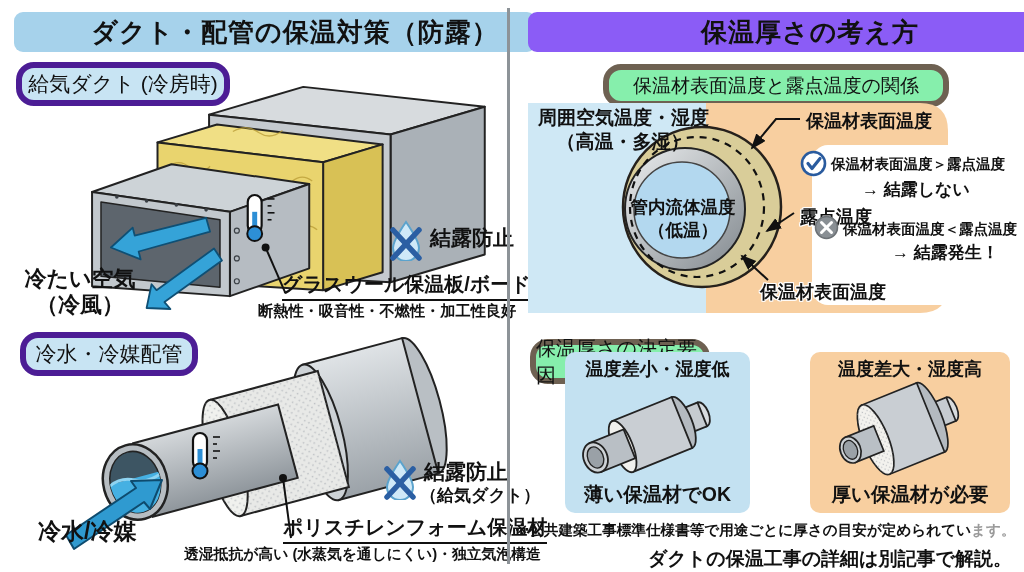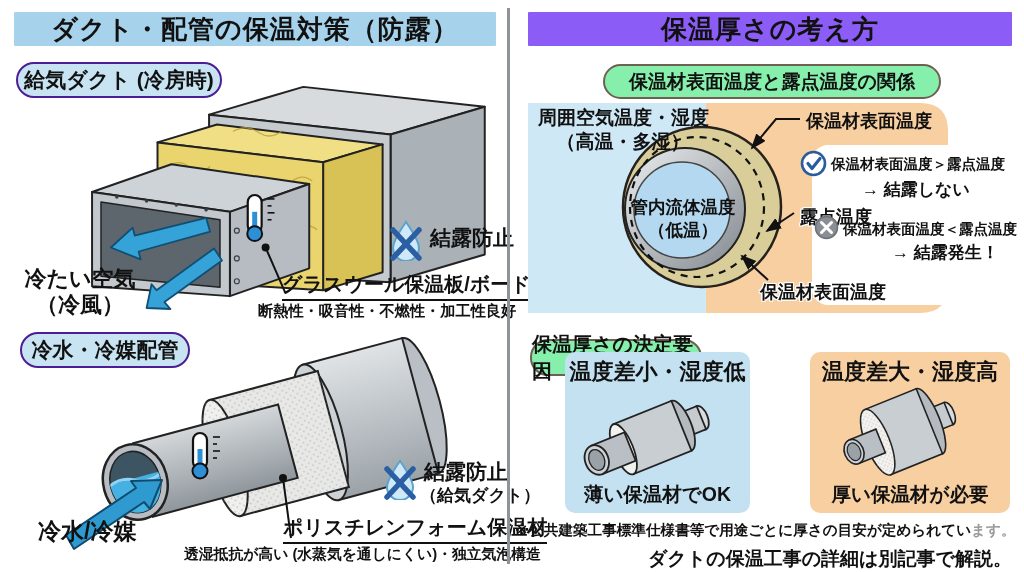--- a/index.html
+++ b/index.html
@@ -5,30 +5,30 @@
   html,body{margin:0;padding:0;}
   body{
     width:1024px;height:572px;position:relative;overflow:hidden;
     background:#ffffff;
     font-family:"Liberation Sans","DejaVu Sans",sans-serif;
     color:#111;
   }
   .abs{position:absolute;}
   
   .panel-header{
-    position:absolute;height:34px;border-radius:1px;
+    position:absolute;height:40px;border-radius:9px;
     display:flex;align-items:center;justify-content:center;
-    font-size:26px;font-weight:700;letter-spacing:1px;
+    font-size:26px;font-weight:700;letter-spacing:1px;padding-left:40px;
   }
   .hdr-left{left:14px;top:12px;width:482px;background:#a6d2eb;}
   .hdr-right{left:528px;top:12px;width:484px;background:#8b5cf6;}
   
   .pill{
     position:absolute;display:flex;align-items:center;justify-content:center;
-    border-radius:18px;font-weight:700;background:#c8e4f3;border:2px solid #4c1d95;
+    border-radius:18px;font-weight:400;background:#c8e4f3;border:6px solid #4c1d95;
   }
   .pill-orange{background:#86efac;border-color:#6e6152;}
   
   .lbl{position:absolute;font-weight:700;white-space:nowrap;}
   .halo{text-shadow:1px 0 0 #fff,-1px 0 0 #fff,0 1px 0 #fff,0 -1px 0 #fff,1px 1px 0 #fff,-1px -1px 0 #fff,1px -1px 0 #fff,-1px 1px 0 #fff;}
   .underlined{border-bottom:2.5px solid #111;padding-bottom:1px;}
   .divider{position:absolute;left:507px;top:8px;width:3px;height:556px;background:#8d9398;}
   
   .stmt-panel{position:absolute;left:800px;top:150px;width:218px;}
   .stmt-row{display:flex;align-items:flex-start;gap:4px;text-align:center;}
@@ -38,21 +38,21 @@
   .sub1{margin-left:62px;}
   .sub2{margin-left:92px;}
   
   .factor-box{
     position:absolute;top:352px;height:161px;border-radius:10px;
     display:flex;flex-direction:column;align-items:center;justify-content:space-between;
     padding:5px 4px;box-sizing:border-box;
   }
   .fb-blue{left:565px;width:185px;background:#c3e1f1;}
   .fb-orange{left:810px;width:200px;background:#f8cfa0;}
-  .fb-cond{font-size:22px;font-weight:700;}
+  .fb-cond{font-size:18px;font-weight:700;}
   .fb-res{font-size:19.5px;font-weight:700;}
   .footnote{position:absolute;left:515px;top:521px;width:500px;font-size:14.6px;font-weight:700;white-space:nowrap;}
   .footnote .tail{color:#9a9a9a;}
   .footer-line{position:absolute;left:516px;top:546px;width:496px;text-align:right;font-size:19px;font-weight:700;}
   .centered{text-align:center;}
 </style>
 </head>
 <body>
 
 <div class="panel-header hdr-left">ダクト・配管の保温対策（防露）</div>

